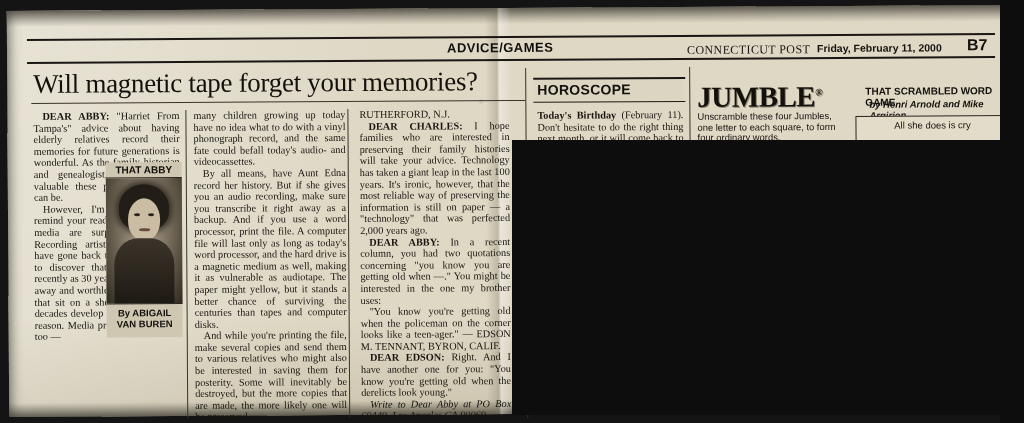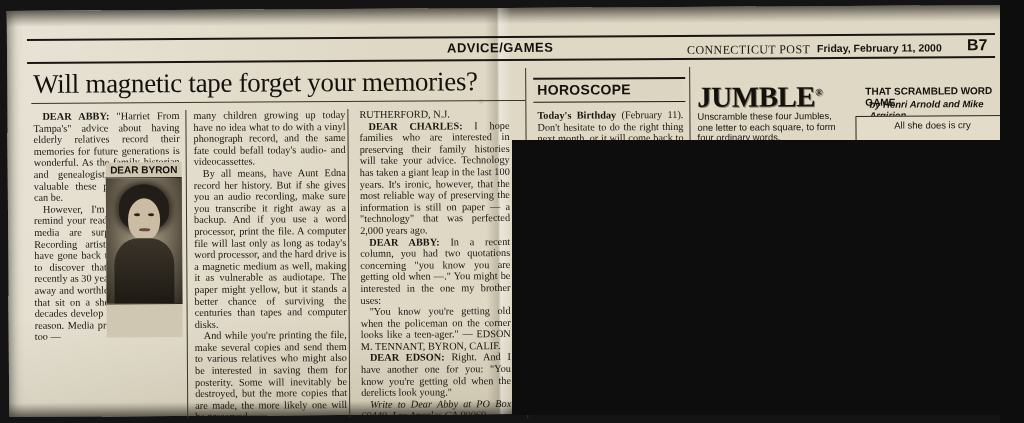--- a/index.html
+++ b/index.html
@@ -315,28 +315,32 @@
     <div class="col" id="col3">
         <p class="noindent">RUTHERFORD, N.J.</p>
         <p><b>DEAR CHARLES:</b> I hope families who are interested in preserving their family histories will take your advice. Technology has taken a giant leap in the last 100 years. It's ironic, however, that the most reliable way of preserving the information is still on paper — a "technology" that was perfected 2,000 years ago.</p>
         <p><b>DEAR ABBY:</b> In a recent column, you had two quotations concerning "you know you are getting old when —." You might be interested in the one my brother uses:</p>
         <p>"You know you're getting old when the policeman on the corner looks like a teen-ager." — EDSON M. TENNANT, BYRON, CALIF.</p>
         <p><b>DEAR EDSON:</b> Right. And I have another one for you: "You know you're getting old when the derelicts look young."</p>
         <p><i>Write to Dear Abby at PO Box 69440, Los Angeles CA 90069.</i></p>
       </div>
 
     <div class="photo-box">
-      <div class="photo-label">DEAR BYRON</div>
+      <div class="photo-label">THAT ABBY</div>
       <div class="photo-img">
         <div class="photo-hair"></div>
         <div class="photo-face"></div>
         <div class="photo-eye-l"></div>
         <div class="photo-eye-r"></div>
         <div class="photo-mouth"></div>
         <div class="photo-body"></div>
+      </div>
+      <div class="photo-byline">
+        <span>By ABIGAIL</span><br>
+        <span>VAN BUREN</span>
       </div>
     </div>
 
     <div id="horoscope-rule-top"></div>
     <div id="horoscope-box"></div>
     <div class="panel-title" id="horoscope-title">HOROSCOPE</div>
     <div id="horoscope-rule-bot"></div>
     <div id="horoscope-body"><b>Today's Birthday</b> (February 11). Don't hesitate to do the right thing next month, or it will come back to haunt you quickly.</div>
 
     <div id="jumble-logo">JUMBLE<span class="reg">®</span></div>

